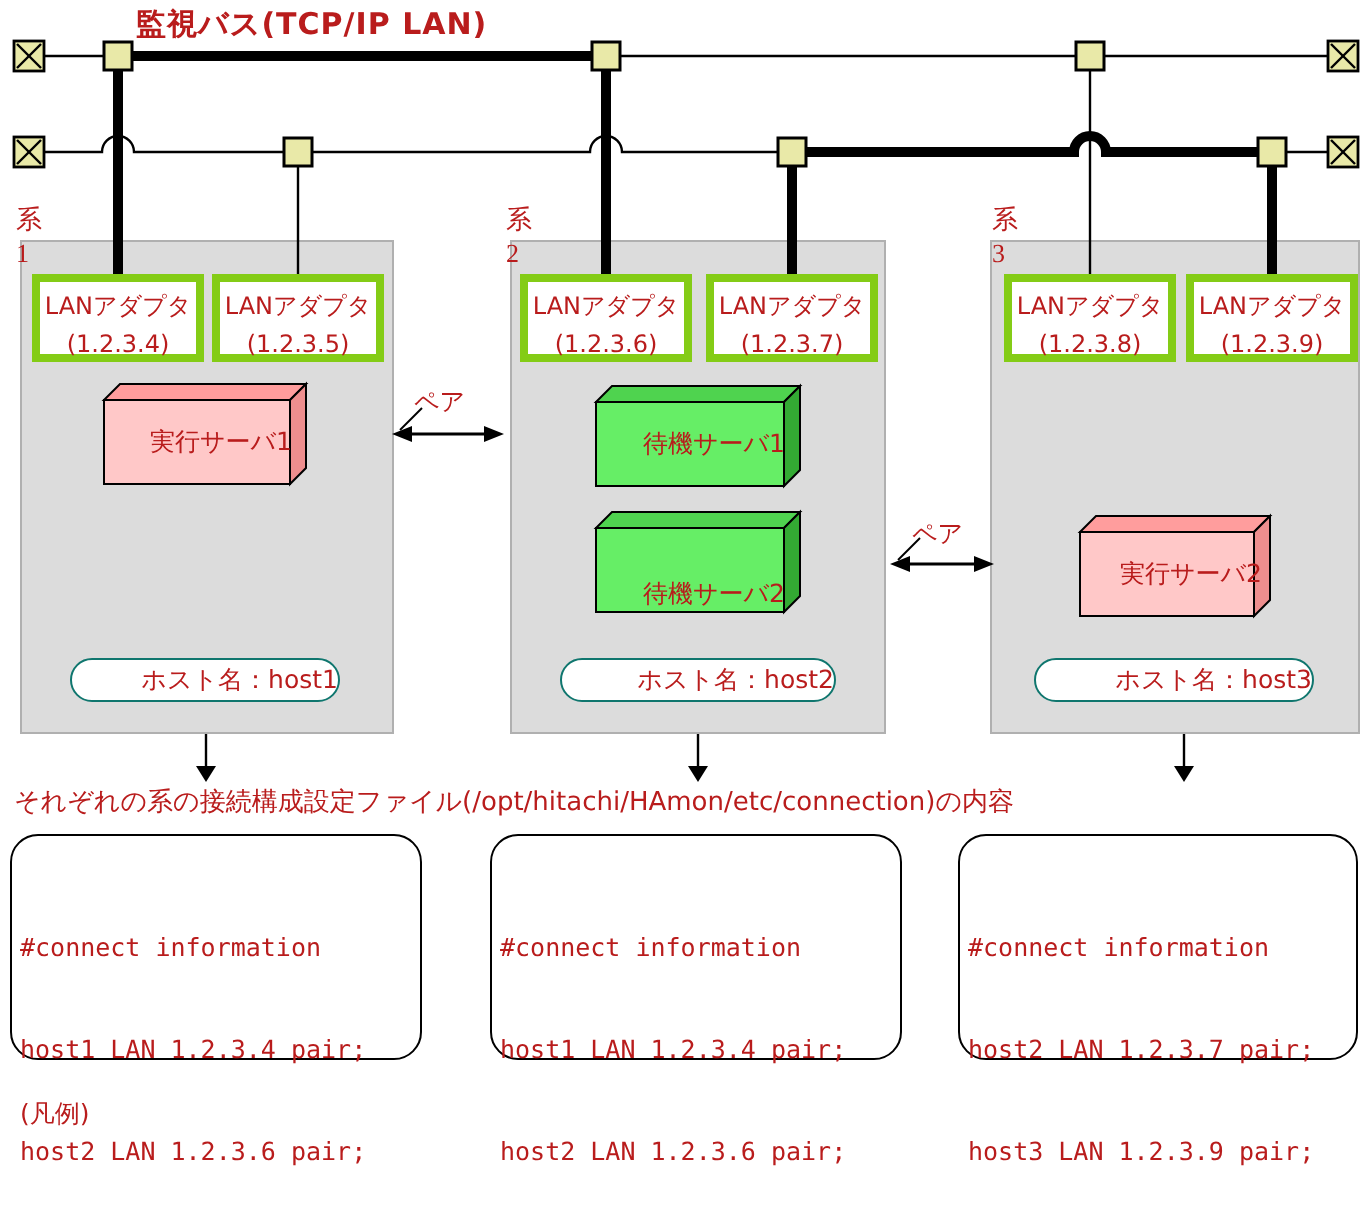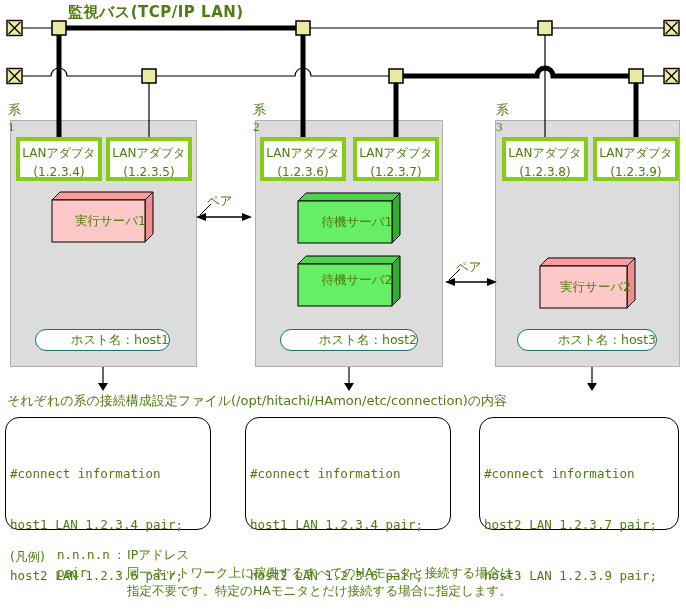--- a/index.html
+++ b/index.html
@@ -1,18 +1,18 @@
 <!DOCTYPE html>
 <html><head>
 <meta charset="utf-8">
 <style>
   html,body{margin:0;padding:0;background:#fff;}
   #root{
     position:relative;width:686px;height:609px;background:#ffffff;overflow:hidden;
-    font-family:"DejaVu Sans","Liberation Sans",sans-serif;color:#4d7c0f;
+    font-family:"DejaVu Sans","Liberation Sans",sans-serif;color:#b91c1c;
   }
   .abs{position:absolute;}
   .frame{position:absolute;left:0;top:0;width:0;height:0;overflow:visible;}
   .title{font-size:15px;font-weight:bold;letter-spacing:0.5px;}
   .sys-label{font-size:13px;font-family:Liberation Serif, serif;}
   .sys-box{background:#dcdcdc;border:1px solid #b0b0b0;box-sizing:border-box;}
   .adapter{background:#ffffff;border:4px solid #84cc16;box-sizing:border-box;
            text-align:center;font-size:12px;line-height:19px;padding-top:3px;}
   .server-label{font-size:12.5px;text-align:center;padding-left:12px;}
   .host-pill{background:#ffffff;border:1px solid #0f766e;border-radius:11px;box-sizing:border-box;
@@ -149,21 +149,21 @@
     <div class="abs sys-label" style="left:253px;top:101px;">系2</div>
     <div class="abs adapter" style="left:260px;top:137px;width:86px;height:44px;">
       <div>LANアダプタ</div>
       <div>(1.2.3.6)</div>
     </div>
     <div class="abs adapter" style="left:353px;top:137px;width:86px;height:44px;">
       <div>LANアダプタ</div>
       <div>(1.2.3.7)</div>
     </div>
     <div class="abs server-label" style="left:298px;top:201px;width:94px;height:42px;line-height:42px;">待機サーバ1</div>
-    <div class="abs server-label" style="left:298px;top:259px;width:94px;height:42px;line-height:42px;">待機サーバ2</div>
+    <div class="abs server-label" style="left:298px;top:276px;width:94px;height:42px;line-height:42px;">待機サーバ2</div>
     <div class="abs host-pill" style="left:280px;top:329px;width:138px;height:22px;">ホスト名：host2</div>
   </div>
 
   <div class="frame">
     <div class="abs sys-label" style="left:496px;top:101px;">系3</div>
     <div class="abs adapter" style="left:502px;top:137px;width:86px;height:44px;">
       <div>LANアダプタ</div>
       <div>(1.2.3.8)</div>
     </div>
     <div class="abs adapter" style="left:593px;top:137px;width:86px;height:44px;">
@@ -191,25 +191,14 @@
     
     
   </div>
   <div class="abs code-box" style="left:479px;top:417px;width:200px;height:113px;">
     <div>#connect information</div>
     <div>host2 LAN 1.2.3.7 pair;</div>
     <div>host3 LAN 1.2.3.9 pair;</div>
   </div>
 
   <div class="abs legend" style="left:10px;top:548px;">(凡例)</div>
-  <div class="abs legend" style="left:57px;top:546px;">
-    <div class="legend-row">
-      <span class="legend-term">n.n.n.n</span><span class="legend-sep">：</span><span>IPアドレス</span>
-    </div>
-    <div class="legend-row">
-      <span class="legend-term">pair</span><span class="legend-sep">：</span><span>同一ネットワーク上に稼働するすべてのHAモニタと接続する場合は，</span>
-    </div>
-    <div class="legend-row">
-      <span class="legend-term"></span><span class="legend-sep"></span><span>指定不要です。特定のHAモニタとだけ接続する場合に指定します。</span>
-    </div>
-  </div>
 
 </div>
 
 </body></html>

